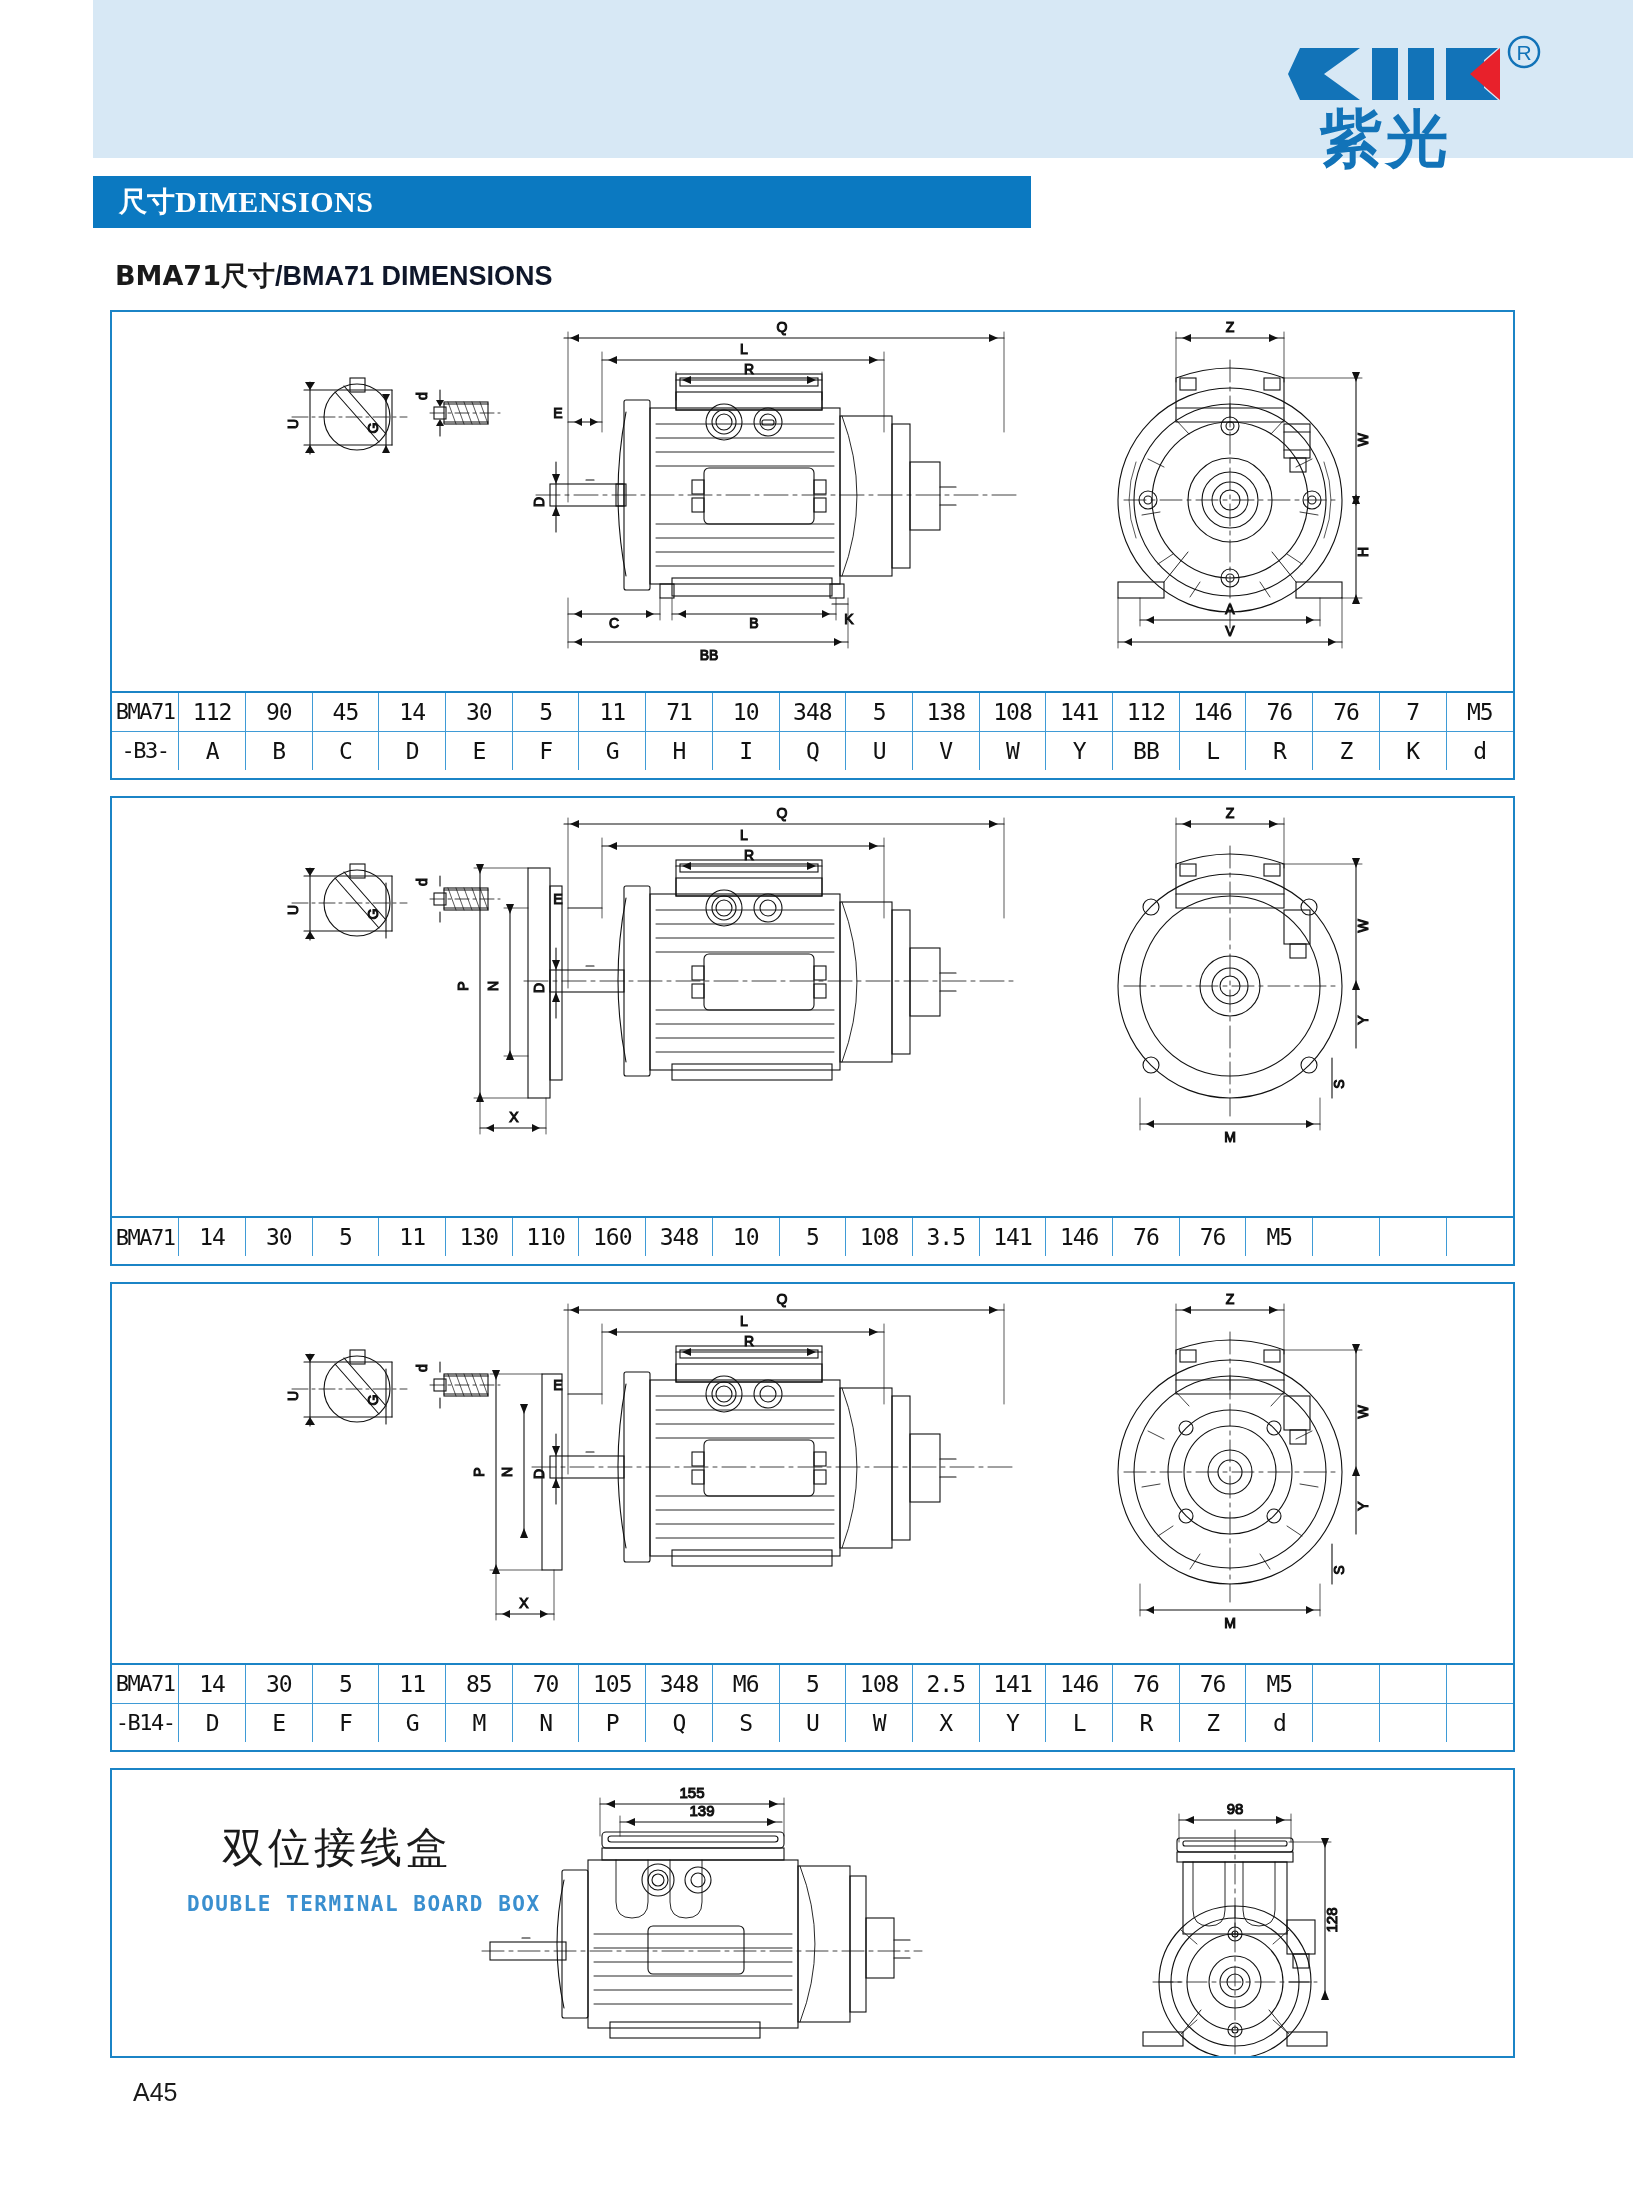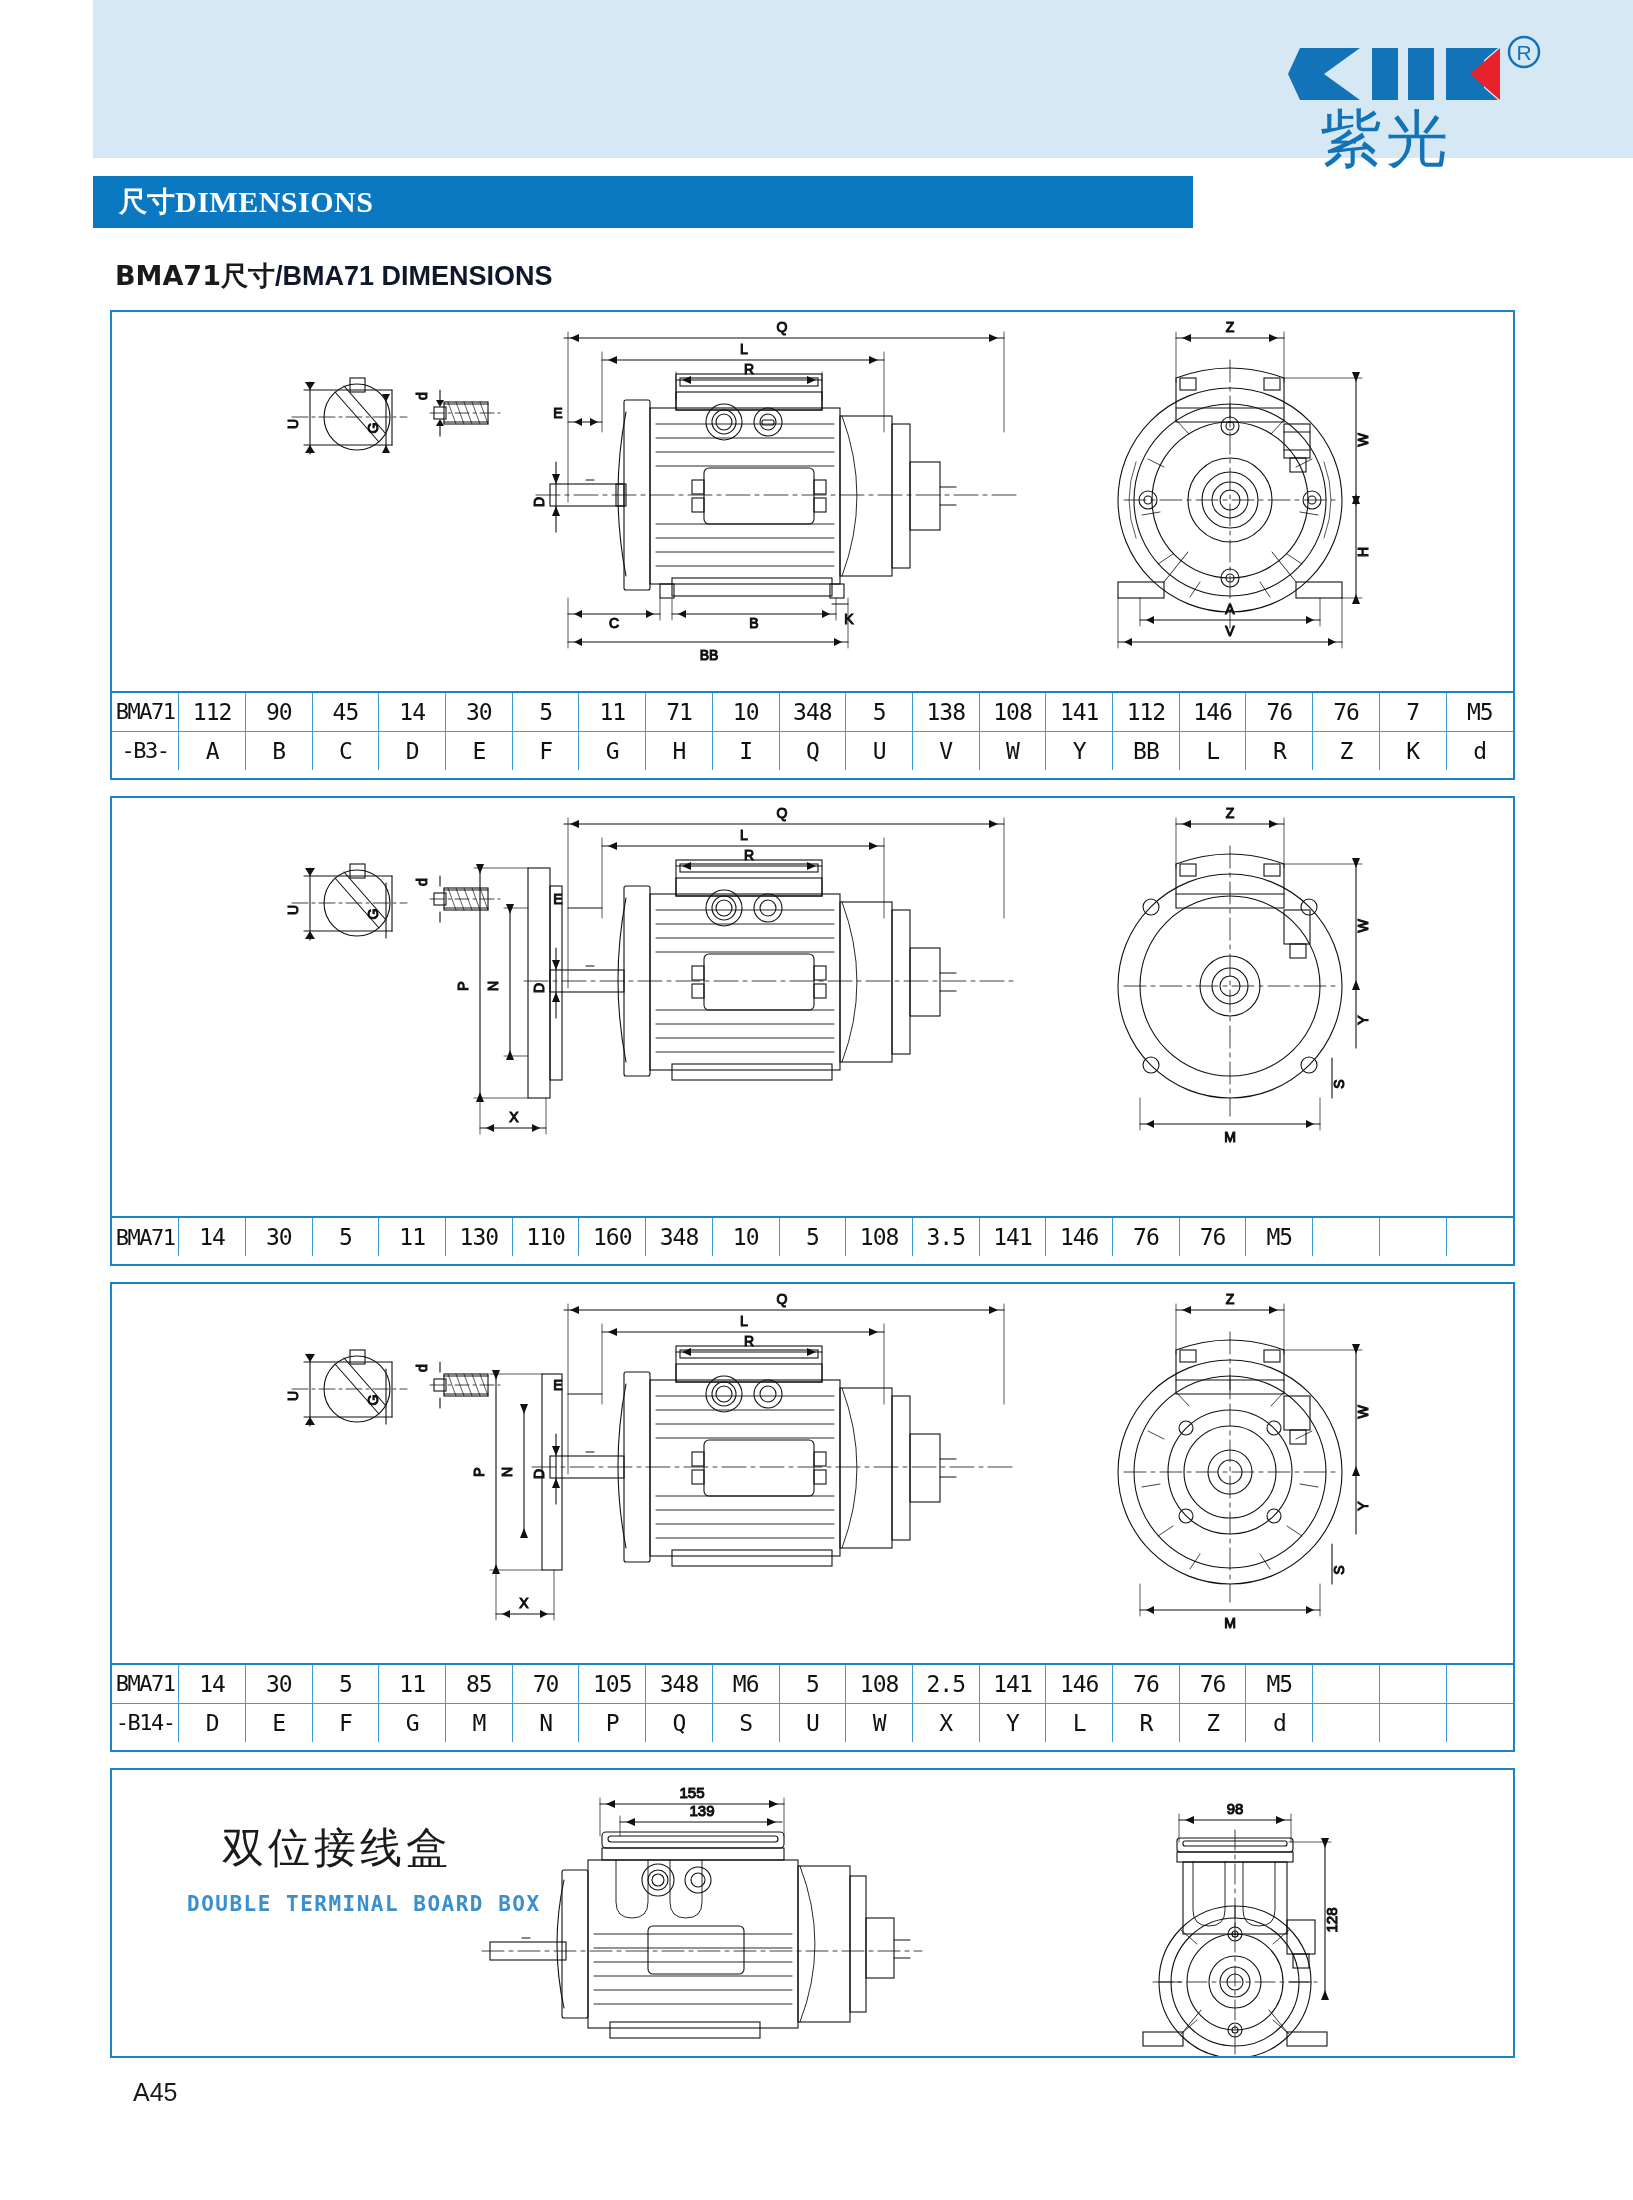--- a/index.html
+++ b/index.html
@@ -34,32 +34,32 @@
     height: 150px;
     z-index: 5;
   }
   .logo-mark { position: absolute; left: 0; top: 0; }
   .logo-cn {
     position: absolute;
     left: 32px;
     top: 78px;
     font-family: "DejaVu Sans", sans-serif;
     font-size: 62px;
-    font-weight: 400;
+    font-weight: 700;
     color: #1273b8;
     letter-spacing: 4px;
     line-height: 1;
     white-space: nowrap;
   }
 
   .title-bar {
     position: absolute;
     left: 93px;
     top: 176px;
-    width: 1100px;
+    width: 938px;
     height: 52px;
     background: #0b79c1;
     display: flex;
     align-items: center;
   }
   .title-bar .t-cn {
     font-family: "DejaVu Sans", sans-serif;
     font-size: 28px;
     font-weight: 700;
     color: #fff;

